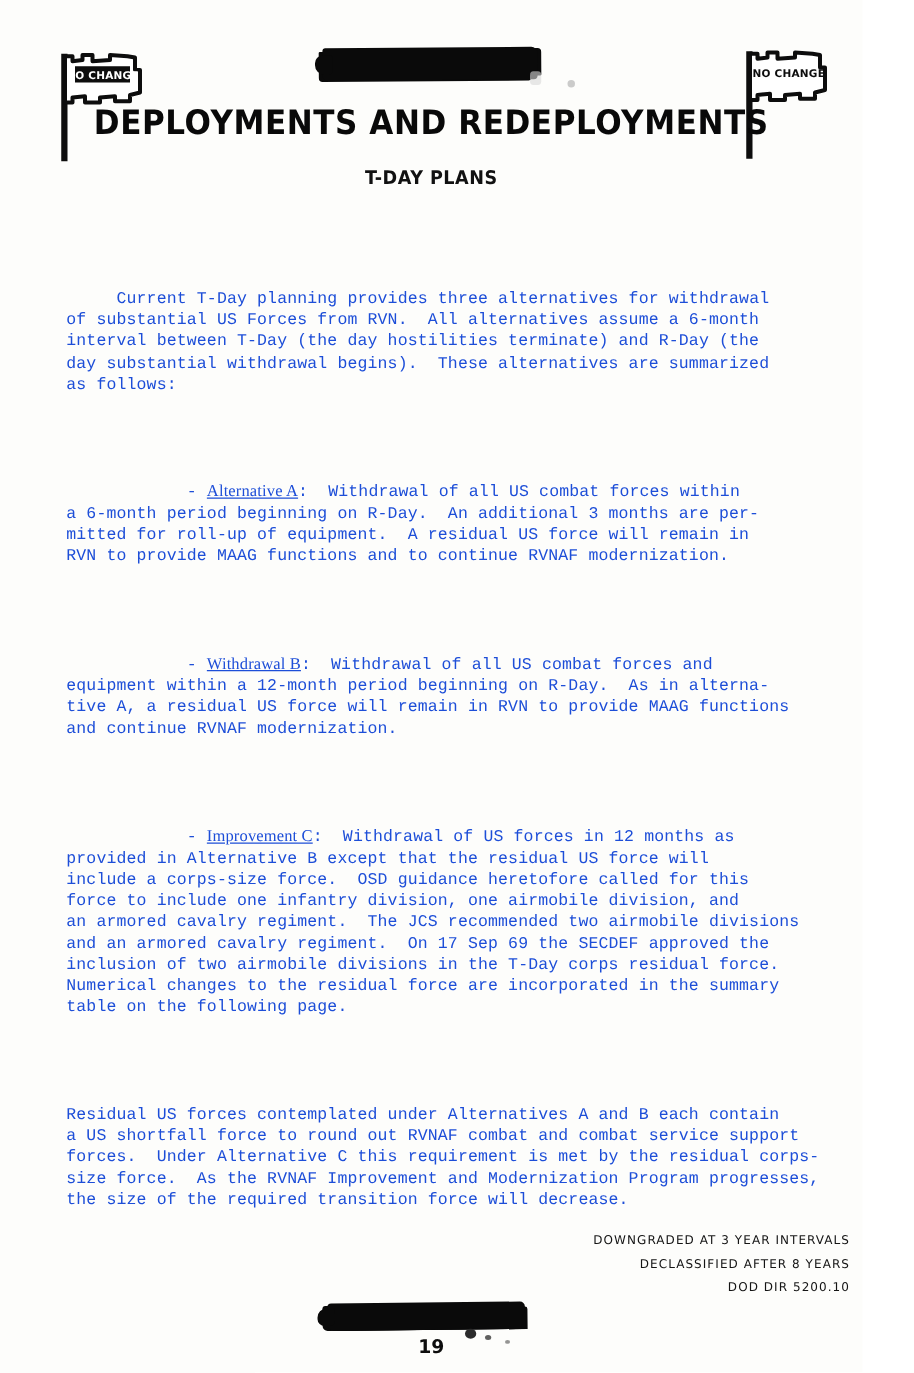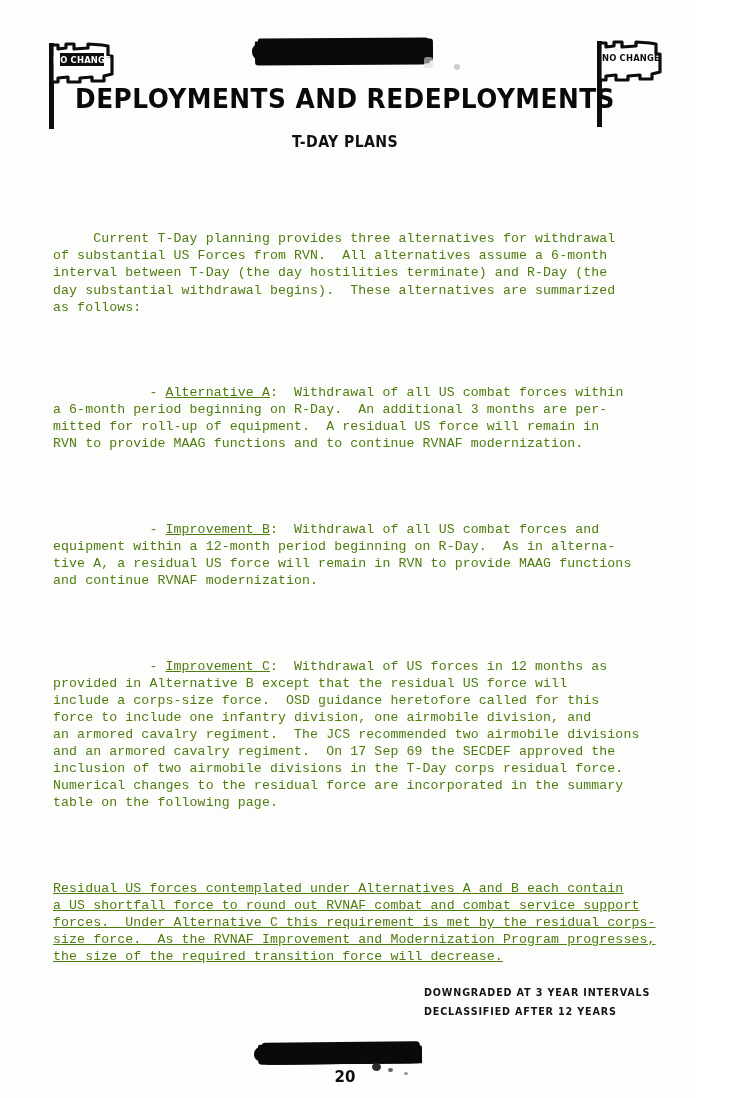--- a/index.html
+++ b/index.html
@@ -103,48 +103,48 @@
 
   
   .body-text {
     position: absolute;
     left: 53px;
     top: 179px;
     width: 625px;
     font-family: "Liberation Mono", "DejaVu Sans Mono", monospace;
     font-size: 13.2px;
     line-height: 17.1px;
-    color: #4d7c0f;
+    color: #1d4ed8;
     letter-spacing: 0.12px;
     white-space: pre-wrap;
   }
   .para { margin: 0 0 17.1px 0; white-space: pre-wrap; }
-  .para.tight { margin-bottom: 0; text-decoration: underline; }
-  .u { text-decoration: underline; }
+  .para.tight { margin-bottom: 0; }
+  .u { text-decoration: underline; font-family: Liberation Serif, serif; }
 
   
   .caveat {
     position: absolute;
     left: 65px;
     top: 930px;
     font-family: "DejaVu Sans", sans-serif;
     font-weight: 700;
     font-size: 9.6px;
     letter-spacing: 0.9px;
     line-height: 20px;
     color: #141414;
   }
   .downgrade {
     position: absolute;
     left: 424px;
     top: 983px;
     width: 256px;
-    text-align: left;
-    font-family: "DejaVu Sans", sans-serif;
-    font-weight: 700;
+    text-align: right;
+    font-family: "DejaVu Sans", sans-serif;
+    font-weight: 400;
     font-size: 9.6px;
     letter-spacing: 0.85px;
     line-height: 19px;
     color: #141414;
   }
 
   
   .redaction-bottom {
     position: absolute;
     left: 262px;
@@ -225,21 +225,21 @@
 of substantial US Forces from RVN.  All alternatives assume a 6-month
 interval between T-Day (the day hostilities terminate) and R-Day (the
 day substantial withdrawal begins).  These alternatives are summarized
 as follows:</p>
 
     <p class="para"><span>            - </span><span class="u">Alternative A</span><span>:  Withdrawal of all US combat forces within
 a 6-month period beginning on R-Day.  An additional 3 months are per-
 mitted for roll-up of equipment.  A residual US force will remain in
 RVN to provide MAAG functions and to continue RVNAF modernization.</span></p>
 
-    <p class="para"><span>            - </span><span class="u">Improvement B</span><span>:  Withdrawal of all US combat forces and
+    <p class="para"><span>            - </span><span class="u">Withdrawal B</span><span>:  Withdrawal of all US combat forces and
 equipment within a 12-month period beginning on R-Day.  As in alterna-
 tive A, a residual US force will remain in RVN to provide MAAG functions
 and continue RVNAF modernization.</span></p>
 
     <p class="para"><span>            - </span><span class="u">Improvement C</span><span>:  Withdrawal of US forces in 12 months as
 provided in Alternative B except that the residual US force will
 include a corps-size force.  OSD guidance heretofore called for this
 force to include one infantry division, one airmobile division, and
 an armored cavalry regiment.  The JCS recommended two airmobile divisions
 and an armored cavalry regiment.  On 17 Sep 69 the SECDEF approved the
@@ -252,22 +252,23 @@
 forces.  Under Alternative C this requirement is met by the residual corps-
 size force.  As the RVNAF Improvement and Modernization Program progresses,
 the size of the required transition force will decrease.</p>
   </div>
 
   <div class="caveat">
   </div>
 
   <div class="downgrade">
     <div>DOWNGRADED AT 3 YEAR INTERVALS</div>
-    <div>DECLASSIFIED AFTER 12 YEARS</div>
+    <div>DECLASSIFIED AFTER 8 YEARS</div>
+    <div>DOD DIR 5200.10</div>
   </div>
 
   <div class="redaction-bottom"></div>
   <div class="ink-fleck fleck1"></div>
   <div class="ink-fleck fleck2"></div>
   <div class="ink-fleck fleck3"></div>
-  <div class="page-number">20</div>
+  <div class="page-number">19</div>
 
 </div>
 
 </body></html>

